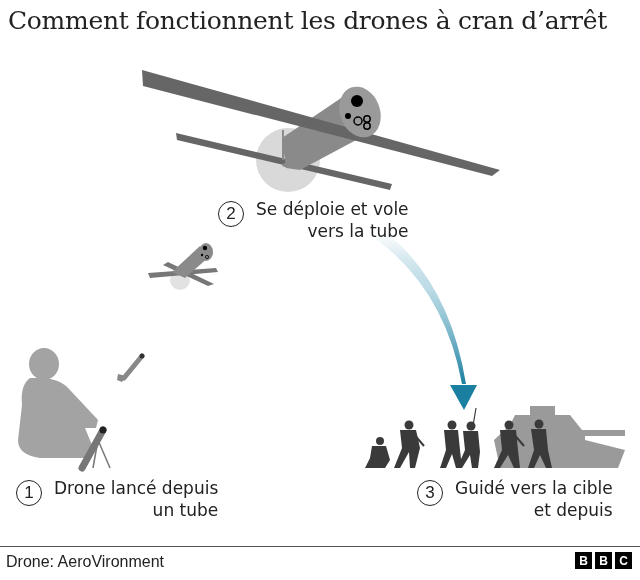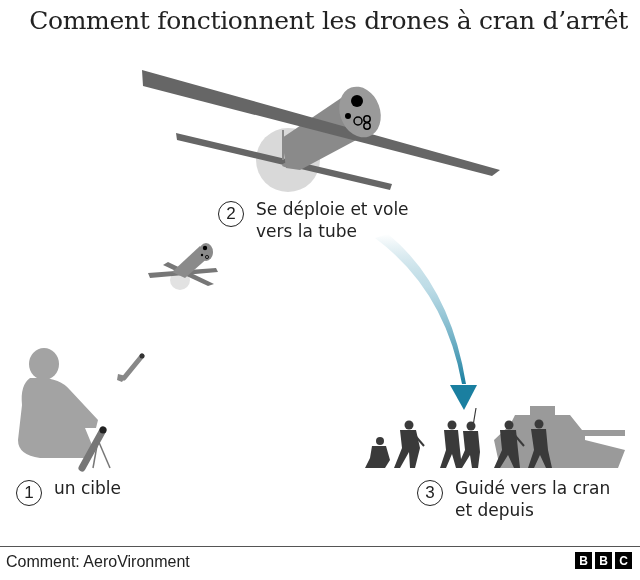--- a/index.html
+++ b/index.html
@@ -1,21 +1,21 @@
 <!DOCTYPE html>
 <html><head>
 <meta charset="utf-8">
 <style>
   html, body { margin: 0; padding: 0; background: #ffffff; }
   body { width: 640px; height: 580px; position: relative; overflow: hidden; font-family: "DejaVu Sans", sans-serif; color: #222; }
-  .title { position: absolute; left: 8px; top: 6px; width: 620px; font-family: "DejaVu Serif", serif; font-size: 25px; line-height: 30px; color: #222; letter-spacing: -0.3px; text-align: right; }
+  .title { position: absolute; left: 8px; top: 6px; width: 620px; font-family: "DejaVu Serif", serif; font-size: 25px; line-height: 30px; color: #222; letter-spacing: -0.3px; }
   .art { position: absolute; left: 0; top: 0; }
   .step { position: absolute; display: flex; align-items: flex-start; }
   .step-num { width: 26px; height: 26px; border: 1.6px solid #222; border-radius: 50%; box-sizing: border-box; display: flex; align-items: center; justify-content: center; font-family: "Liberation Sans", sans-serif; font-size: 17px; color: #222; margin-top: 3px; flex: 0 0 auto; }
-  .step-text { margin-left: 12px; font-family: "DejaVu Sans", sans-serif; font-size: 17px; line-height: 22px; color: #222; }
+  .step-text { margin-left: 12px; font-family: "DejaVu Sans", sans-serif; font-size: 17px; line-height: 22px; color: #222; text-align: right; }
   .step-text span { display: block; }
   .footer-line { position: absolute; left: 0; top: 546px; width: 640px; height: 1px; background: #555; }
   .source { position: absolute; left: 6px; top: 553px; font-family: "Liberation Sans", sans-serif; font-size: 16px; color: #222; }
   .bbc { position: absolute; right: 8px; top: 552px; display: flex; gap: 3px; }
   .bbc div { width: 17px; height: 17px; background: #000; color: #fff; font-family: "Liberation Sans", sans-serif; font-weight: bold; font-size: 12px; display: flex; align-items: center; justify-content: center; }
 </style>
 </head>
 <body>
 
 <div class="title">Comment fonctionnent les drones à cran d’arrêt</div>
@@ -101,39 +101,40 @@
       <path d="M500,430 L516,430 L518,450 L520,468 L514,468 L508,455 L500,468 L494,468 L502,450 Z"></path>
     <line x1="512" y1="432" x2="524" y2="446" stroke="#3a3a3a" stroke-width="2"></line>
     <circle cx="539" cy="424" r="4.5"></circle>
       <path d="M531,429 L546,429 L548,450 L552,468 L546,468 L540,455 L534,468 L528,468 L534,450 Z"></path>
   </g>
 </svg>
 
 <div class="step" style="left:16px; top:477px;">
   <div class="step-num">1</div>
   <div class="step-text">
-    <span>un cible</span>
+    <span>Drone lancé depuis</span>
+    <span>un tube</span>
   </div>
 </div>
 
 <div class="step" style="left:218px; top:198px;">
   <div class="step-num">2</div>
   <div class="step-text">
     <span>Se déploie et vole</span>
     <span>vers la tube</span>
   </div>
 </div>
 
 <div class="step" style="left:417px; top:477px;">
   <div class="step-num">3</div>
   <div class="step-text">
-    <span>Guidé vers la cran</span>
+    <span>Guidé vers la cible</span>
     <span>et depuis</span>
   </div>
 </div>
 
 <div class="footer-line"></div>
-<div class="source">Comment: AeroVironment</div>
+<div class="source">Drone: AeroVironment</div>
 <div class="bbc">
   <div>B</div>
   <div>B</div>
   <div>C</div>
 </div>
 
 </body></html>

